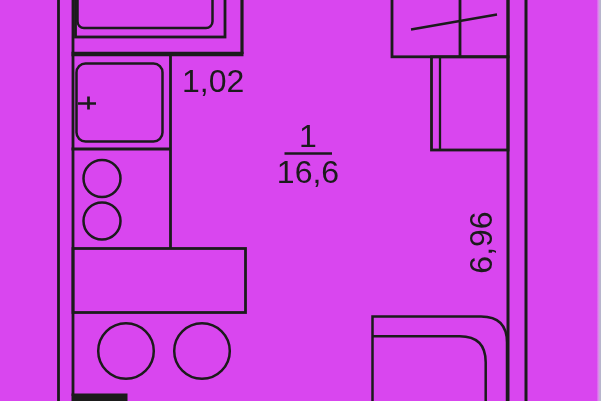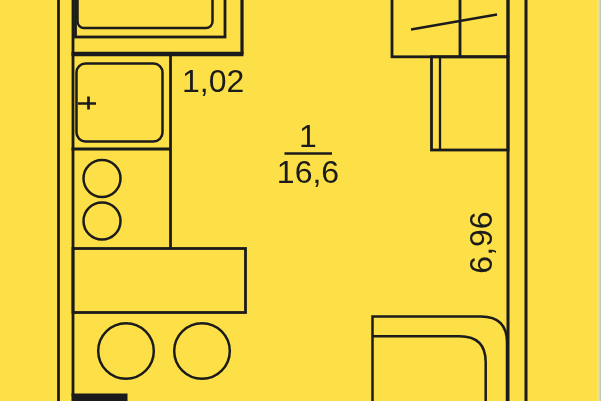--- a/index.html
+++ b/index.html
@@ -1,16 +1,16 @@
 <!DOCTYPE html>
 <html><head>
 <meta charset="utf-8">
 <style>
   html,body{margin:0;padding:0;background:#fff;}
-  #plan{position:relative;width:601px;height:401px;overflow:hidden;background:#fde047;}
+  #plan{position:relative;width:601px;height:401px;overflow:hidden;background:#d946ef;}
   svg{display:block;filter:blur(0.55px);}
   text{font-family:"Liberation Sans",sans-serif;fill:#1b1b1b;}
 </style>
 </head>
 <body>
 
 <div id="plan">
 <svg width="601" height="401" viewBox="0 0 601 401">
   <g stroke="#1b1b1b" fill="none" stroke-linecap="butt">
 

